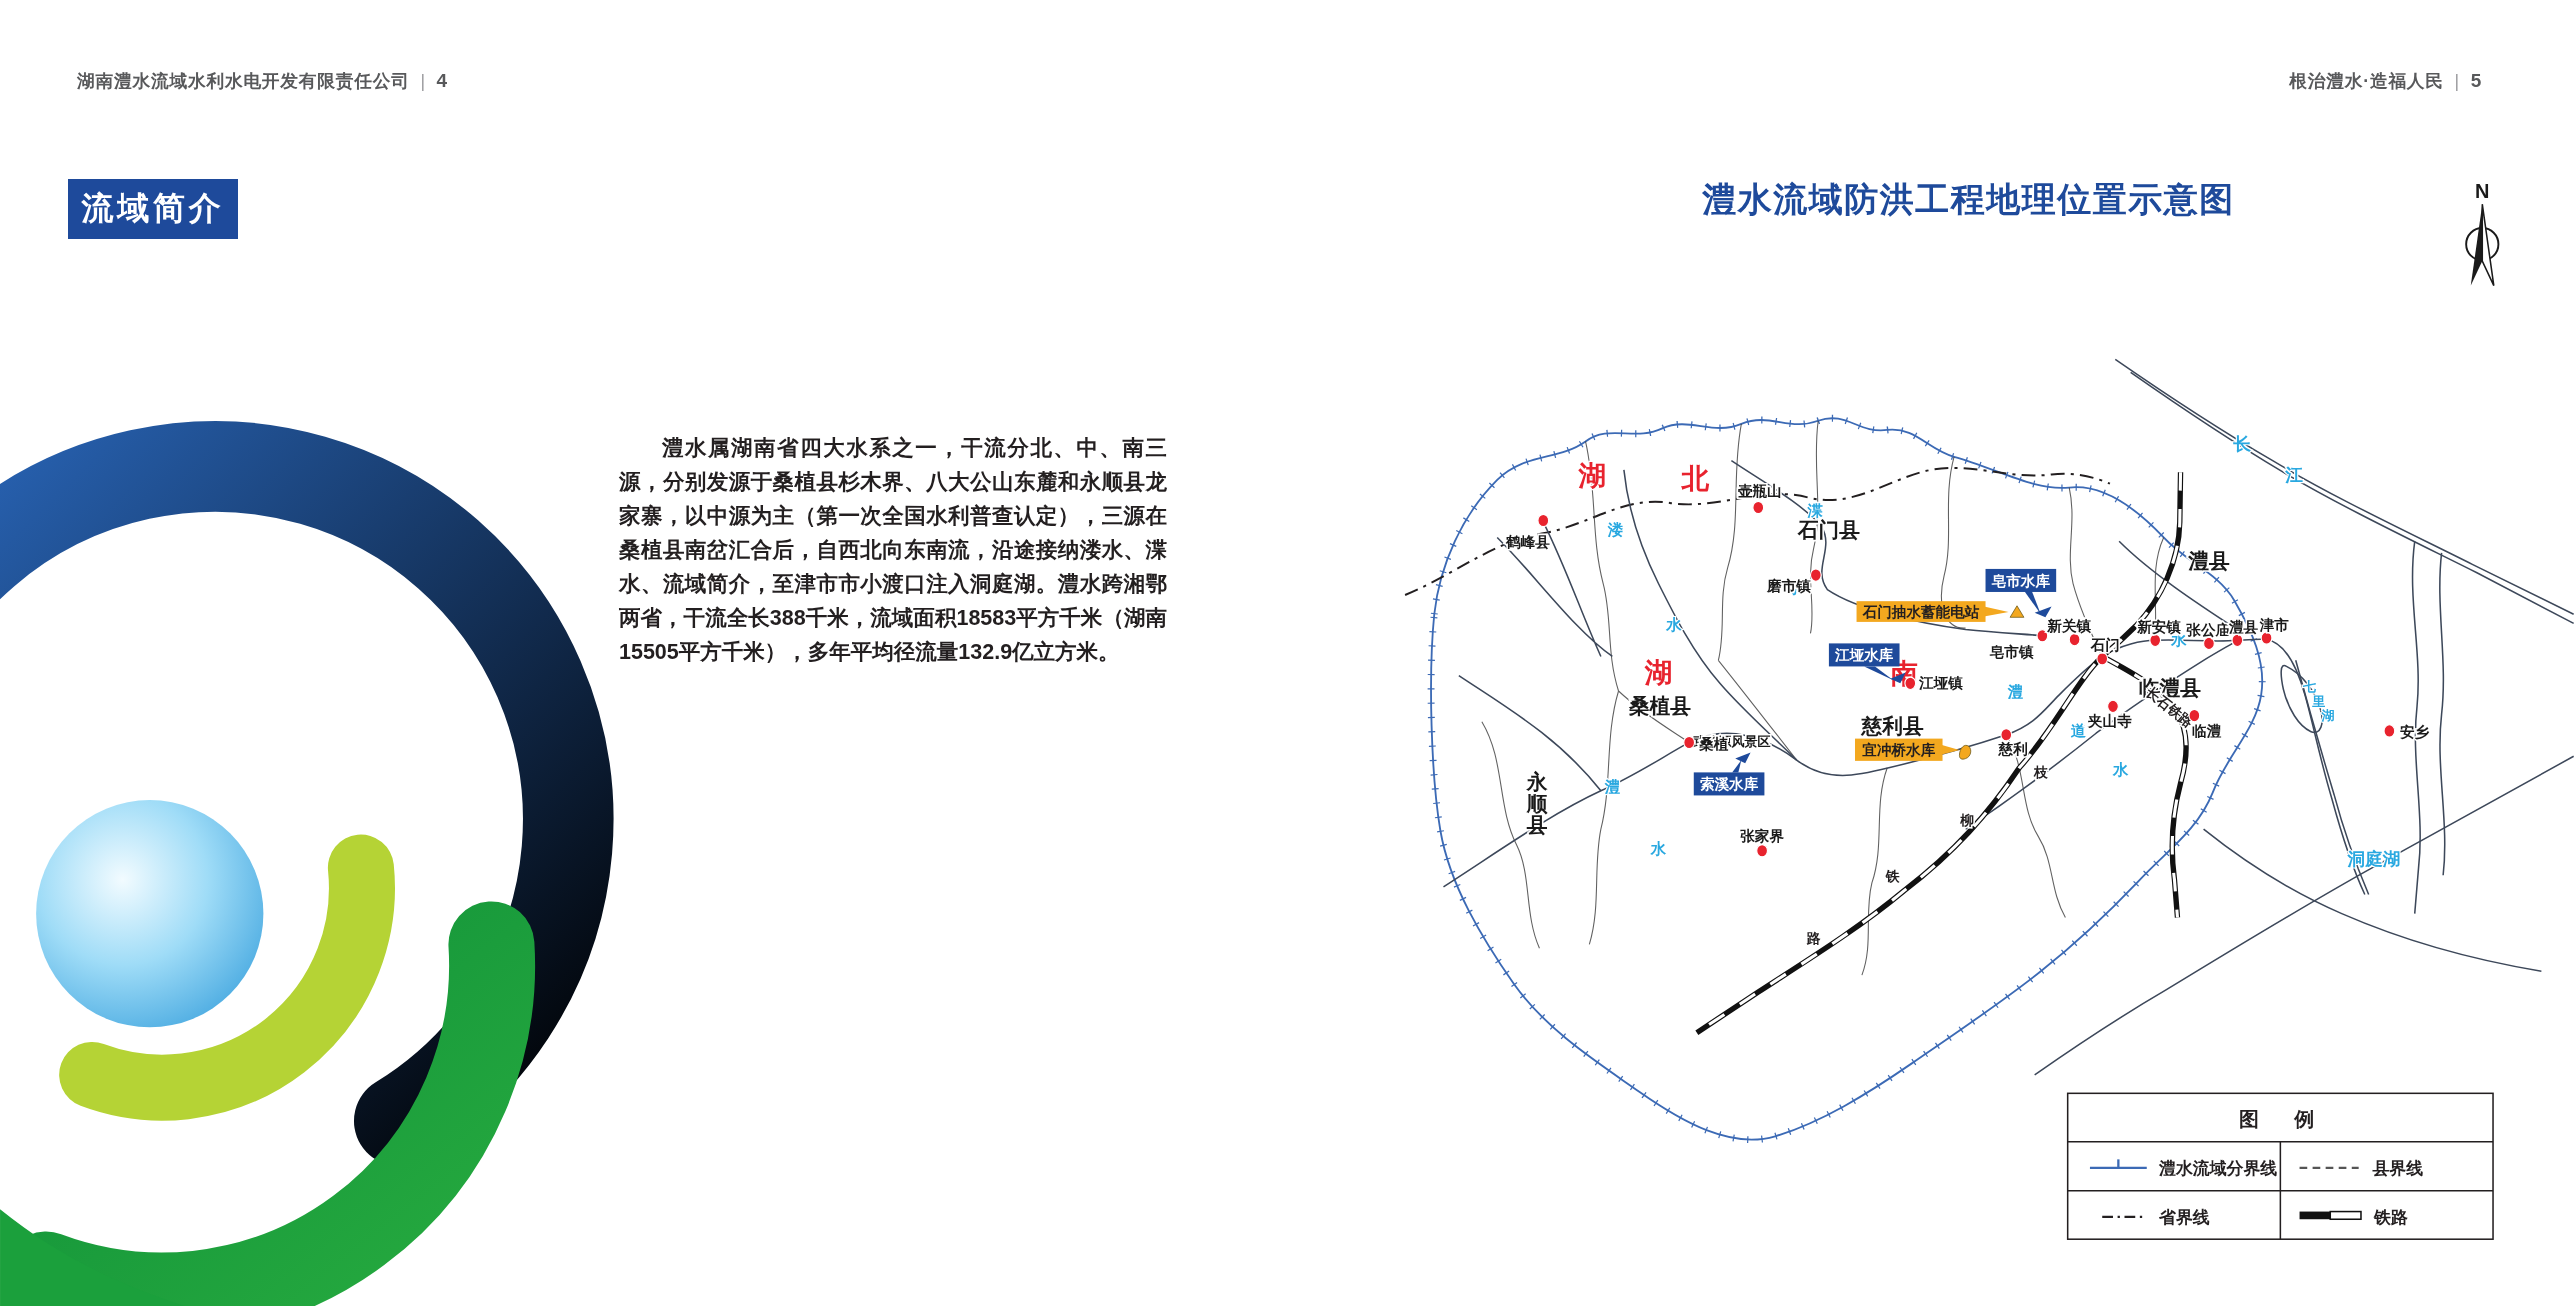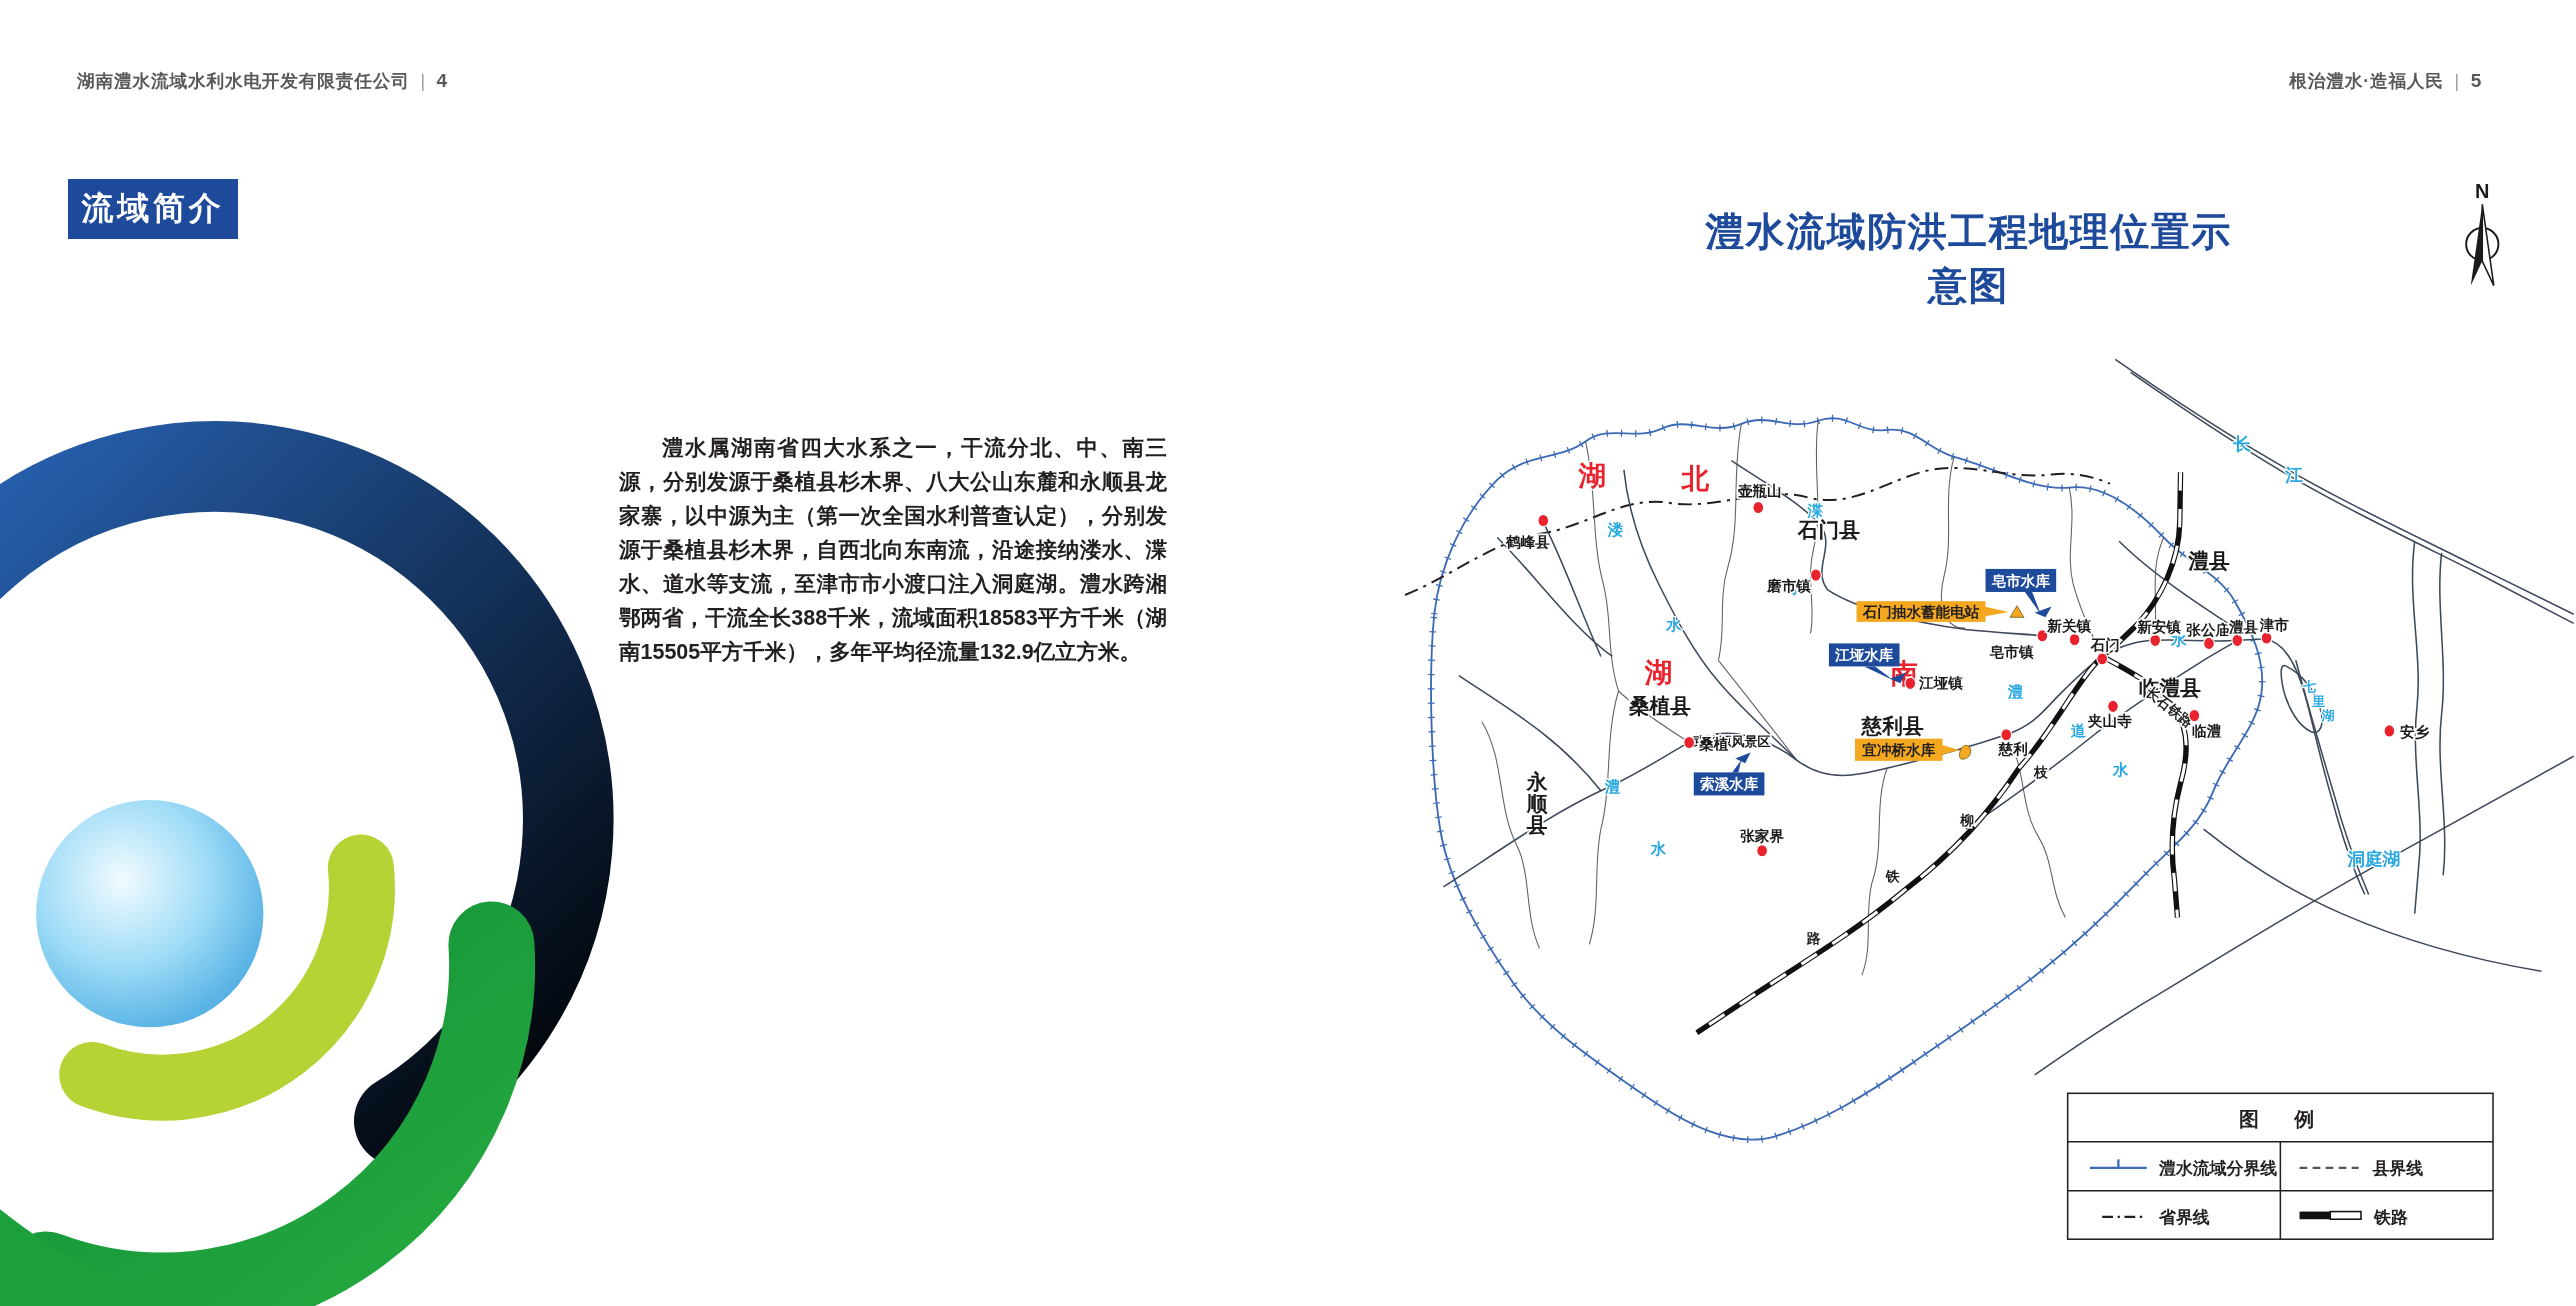--- a/index.html
+++ b/index.html
@@ -10,21 +10,21 @@
   .hdr .pg{font-size:19px;}
   .hdr-left{left:77px;}
   .hdr-right{right:94px;text-align:right;}
   .section-title{position:absolute;left:68px;top:179px;width:170px;height:60px;background:#1e4a9b;
         color:#ffffff;font-size:32px;font-weight:bold;letter-spacing:3.8px;
         display:flex;align-items:center;justify-content:center;text-align:center;}
   .body-text{position:absolute;left:619px;top:431px;width:548px;font-size:21.5px;line-height:34px;
         font-weight:bold;color:#231f20;text-align:justify;}
   .body-text p{margin:0 0 31px 0;text-indent:2em;}
   .map-title{position:absolute;left:1698px;top:177px;width:541px;text-align:center;
-        font-size:39px;font-weight:bold;color:#1e4a9b;letter-spacing:1.5px;margin-top:28px;}
+        font-size:34px;font-weight:bold;color:#1e4a9b;letter-spacing:1.5px;}
   svg{position:absolute;left:0;top:0;}
   .mlabel{font-weight:bold;fill:#1a1a1a;paint-order:stroke;stroke:#ffffff;stroke-width:4px;}
   .town{font-size:19px;}
   .county{font-size:27px;}
   .scenic{font-size:17px;}
   .prov{font-size:36px;fill:#e8232e;paint-order:stroke;stroke:#ffffff;stroke-width:3px;font-weight:bold;}
   .riv{font-size:20px;fill:#29a8e0;paint-order:stroke;stroke:#ffffff;stroke-width:3px;font-weight:bold;}
   .rivbig{font-size:23px;}
   .boxtxt{font-size:19px;font-weight:bold;fill:#ffffff;}
   .boxtxt-dark{font-size:19px;font-weight:bold;fill:#231f20;}
@@ -41,21 +41,21 @@
   <div class="hdr hdr-left">
     <span>湖南澧水流域水利水电开发有限责任公司</span><span class="sep">|</span><span class="pg">4</span>
   </div>
   <div class="hdr hdr-right">
     <span>根治澧水·造福人民</span><span class="sep">|</span><span class="pg">5</span>
   </div>
 
   <div class="section-title">流域简介</div>
 
   <div class="body-text">
-    <p>澧水属湖南省四大水系之一，干流分北、中、南三源，分别发源于桑植县杉木界、八大公山东麓和永顺县龙家寨，以中源为主（第一次全国水利普查认定），分别发源于桑植县杉木界，自西北向东南流，沿途接纳溇水、渫水、道水等支流，至津市市小渡口注入洞庭湖。澧水跨湘鄂两省，干流全长388千米，流域面积18583平方千米（湖南15505平方千米），多年平均径流量132.9亿立方米。</p>
+    <p>澧水属湖南省四大水系之一，干流分北、中、南三源，分别发源于桑植县杉木界、八大公山东麓和永顺县龙家寨，以中源为主（第一次全国水利普查认定），三源在桑植县南岔汇合后，自西北向东南流，沿途接纳溇水、渫水、流域简介，至津市市小渡口注入洞庭湖。澧水跨湘鄂两省，干流全长388千米，流域面积18583平方千米（湖南15505平方千米），多年平均径流量132.9亿立方米。</p>
   </div>
 
   <div class="map-title">澧水流域防洪工程地理位置示意图</div>
 
   <svg width="2576" height="1306" viewBox="0 0 3355 1701">
     <defs>
       <linearGradient id="gBlue" x1="0" y1="0" x2="1" y2="1">
         <stop offset="0" stop-color="#2a68bd"></stop>
           <stop offset="1" stop-color="#16ention"></stop>
         <stop offset="1" stop-color="#163f85"></stop>

